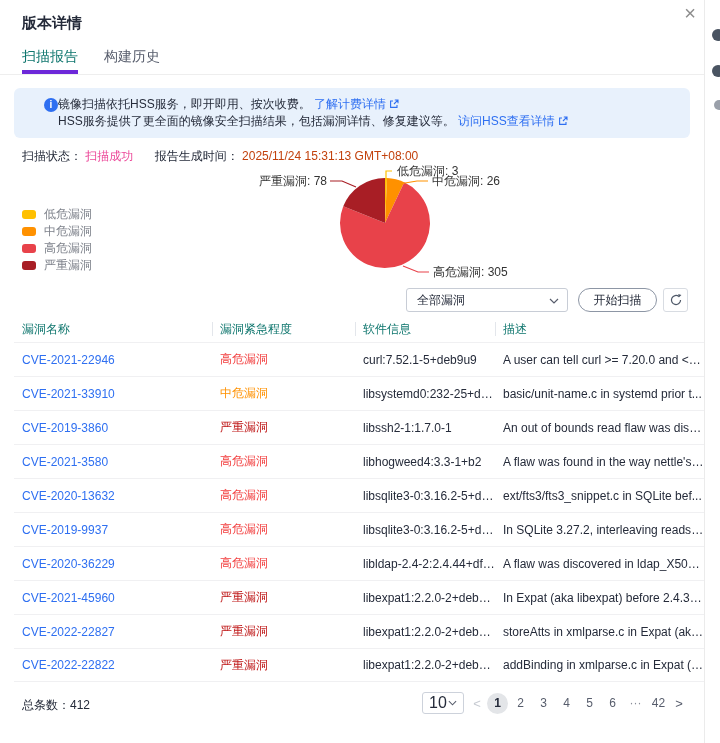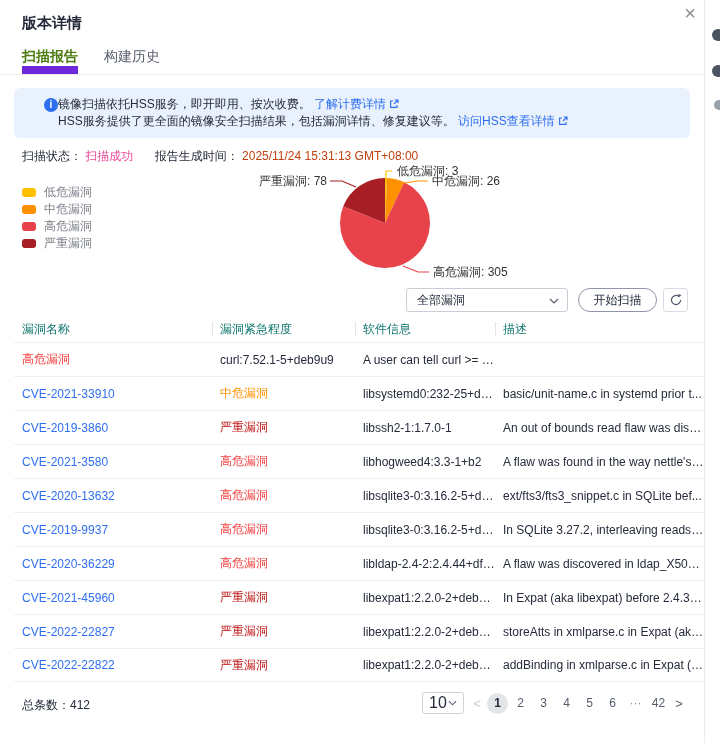--- a/index.html
+++ b/index.html
@@ -8,34 +8,34 @@
     width:720px; height:743px; background:#fff; overflow:hidden; position:relative;
     font-family:"Liberation Sans","DejaVu Sans",sans-serif; color:#252B3A;
   }
   .dialog { position:absolute; inset:0; }
 
   .title { position:absolute; left:22px; top:14px; font-size:15px; font-weight:bold; }
   .close { position:absolute; left:680px; top:2px; font-size:20px; color:#8C8C8C; cursor:pointer; width:20px; text-align:center; }
 
   .tabs { position:absolute; left:0; top:46px; width:704px; height:29px; border-bottom:1px solid #EEEEEE; padding-left:22px; display:flex; gap:26px; }
   .tab { font-size:14px; color:#575D6C; line-height:20px; padding-bottom:6px; cursor:pointer; }
-  .tab.active { color:#4d7c0f; font-weight:bold; border-bottom:8px solid #6d28d9; }
+  .tab.active { color:#0f766e; font-weight:normal; border-bottom:4px solid #6d28d9; }
 
   .banner { position:absolute; left:14px; top:88px; width:676px; height:50px; background:#E8F1FC; border-radius:6px; padding:8px 14px 8px 44px; font-size:12px; line-height:17px; color:#252B3A; }
   .info-icon { position:absolute; left:30px; top:10px; width:14px; height:14px; border-radius:50%; background:#2E6FF1; color:#fff; font-size:10px; font-weight:bold; text-align:center; line-height:14px; }
   .link { color:#2E6FF1; cursor:pointer; text-decoration:none; }
   .ext-icon { display:inline-block; vertical-align:-1px; margin-left:3px; }
 
   .status { position:absolute; left:22px; top:148px; font-size:12px; }
   .status .ok { color:#ec4899; margin-right:18px; }
   .status .lbl { color:#252B3A; }
   .status .time { color:#c2410c; }
 
   .chart { position:absolute; left:0; top:164px; width:704px; height:124px; }
-  .legend { position:absolute; left:22px; top:20px; font-size:12px; color:#7E828B; }
+  .legend { position:absolute; left:22px; top:42px; font-size:12px; color:#7E828B; }
   .legend-item { display:flex; align-items:center; height:17px; gap:8px; cursor:pointer; }
   .legend-chip { width:14px; height:9px; border-radius:3px; flex:0 0 auto; }
   svg.pie-svg { position:absolute; left:0; top:0; }
   .pie-label { font-size:12px; fill:#333; }
 
   .filter-select { position:absolute; left:406px; top:288px; width:162px; height:24px; border:1px solid #C8CDD6; border-radius:3px; background:#fff; font-size:12px; line-height:22px; padding:0 24px 0 10px; color:#252B3A; cursor:pointer; }
   .filter-select svg { position:absolute; right:8px; top:9px; }
   .scan-btn { position:absolute; left:578px; top:288px; width:79px; height:24px; border:1px solid #8D96A5; border-radius:12px; background:#fff; text-align:center; line-height:22px; font-size:12px; color:#252B3A; cursor:pointer; }
   .refresh-btn { position:absolute; left:663px; top:288px; width:25px; height:24px; border:1px solid #D8DCE2; border-radius:3px; background:#fff; display:flex; align-items:center; justify-content:center; cursor:pointer; }
 
@@ -158,20 +158,21 @@
 
   <div class="table">
     <div class="thead">
       <div class="cell">漏洞名称</div>
       <div class="cell">漏洞紧急程度</div>
       <div class="cell">软件信息</div>
       <div class="cell">描述</div>
     </div>
     <div id="tbody">
   <div class="trow">
+    <div class="cell"><a class="cve-link">CVE-2021-22946</a></div>
     <div class="cell"><span class="sev-high">高危漏洞</span></div>
     <div class="cell">curl:7.52.1-5+deb9u9</div>
     <div class="cell">A user can tell curl &gt;= 7.20.0 and &lt;=...</div>
   </div>
 
   <div class="trow">
     <div class="cell"><a class="cve-link">CVE-2021-33910</a></div>
     <div class="cell"><span class="sev-medium">中危漏洞</span></div>
     <div class="cell">libsystemd0:232-25+deb...</div>
     <div class="cell">basic/unit-name.c in systemd prior t...</div>

